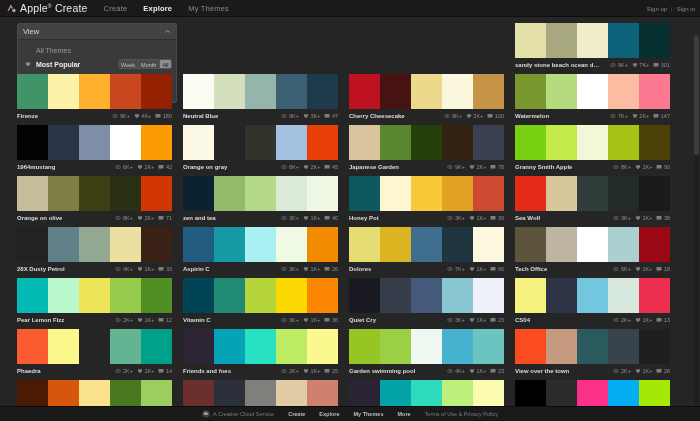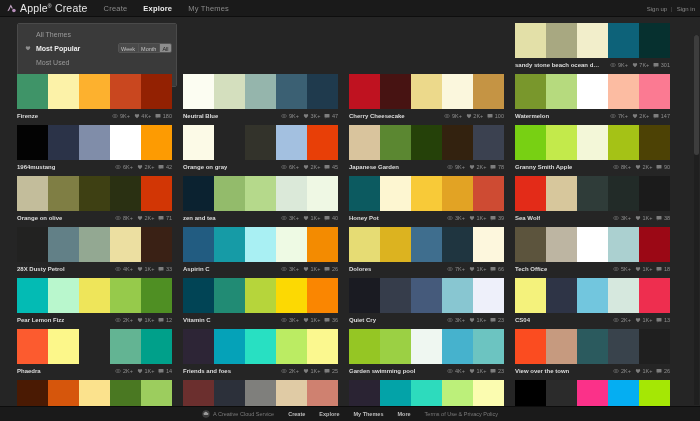--- a/index.html
+++ b/index.html
@@ -132,20 +132,26 @@
       <a href="#">Sign up</a>
       <span class="sep">|</span>
       <a href="#">Sign in</a>
     </div>
   </div>
 
   <div class="body-wrap">
 
     <div class="sidebar">
       <div class="panel">
+        <div class="panel-head">
+          <span class="t">View</span>
+          <svg class="chev" viewBox="0 0 10 10">
+            <path d="M2 6.5 L5 3.2 L8 6.5" stroke="#aaa" stroke-width="1.2" fill="none"></path>
+          </svg>
+        </div>
         <div class="menu">
           <div class="menu-item">
             <span>All Themes</span>
           </div>
           <div class="menu-item selected">
             <svg class="bullet" viewBox="0 0 8 8">
               <path d="M4 7 C1 5 0.3 3 1.6 1.9 C2.6 1.1 3.6 1.8 4 2.5 C4.4 1.8 5.4 1.1 6.4 1.9 C7.7 3 7 5 4 7 Z" fill="#8e8e8e"></path>
             </svg>
             <span>Most Popular</span>
             <span class="seg">

